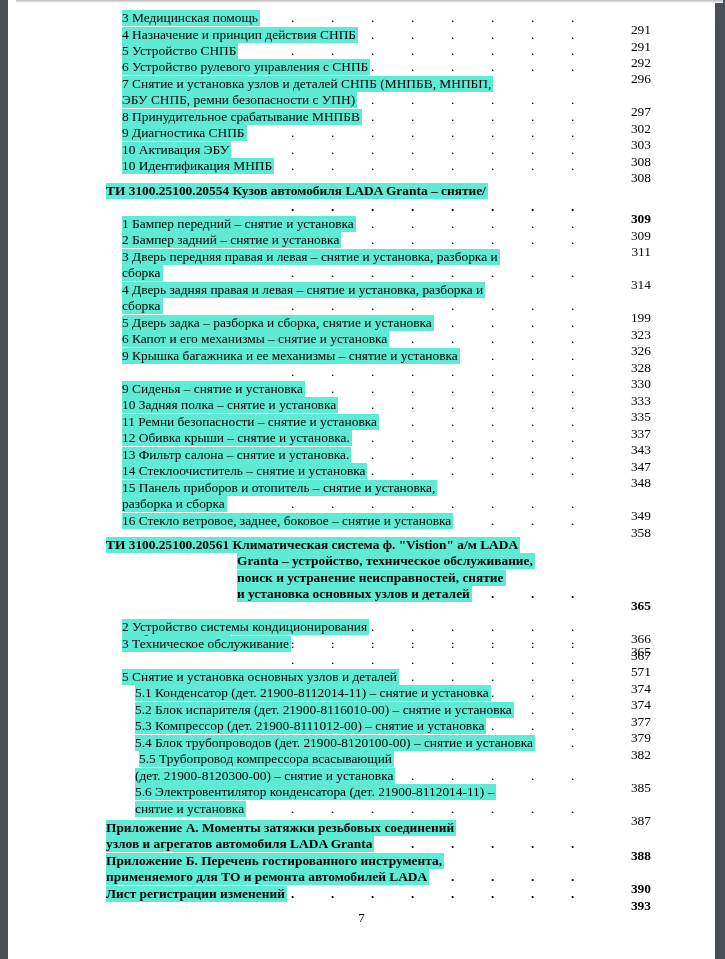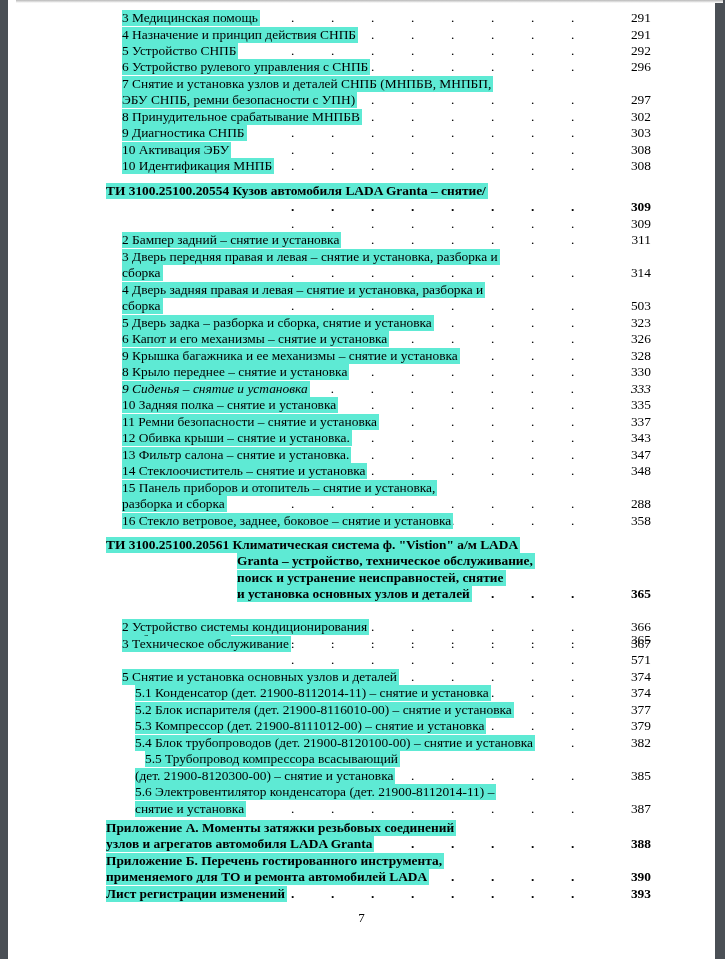--- a/index.html
+++ b/index.html
@@ -8,21 +8,21 @@
   .edge-left { position:absolute; left:0; top:0; width:8px; height:959px; background:#4a4f55; }
   .edge-right { position:absolute; left:715px; top:0; width:10px; height:959px; background:#4a4f55; }
   .top-shadow { position:absolute; left:8px; top:0; width:707px; height:3px;
                 background:linear-gradient(#b8b8b8, #ffffff); }
   .page { position:absolute; left:8px; top:0; width:707px; height:959px; }
   .line { position:absolute; height:16px; font-size:13.4px; line-height:16px; white-space:nowrap; }
   .line.bold { font-weight:bold; }
   .txt { position:absolute; top:0; white-space:nowrap; background:#5eead4; z-index:2; padding-right:2px; }
   .dots { position:absolute; top:0; left:0; width:100%; height:16px; z-index:1; }
   .dot { position:absolute; top:0; }
-  .pg { position:absolute; top:0; right:0; text-align:center; }
+  .pg { position:absolute; top:12px; right:0; text-align:center; }
   .pagenum { position:absolute; top:910px; width:707px; text-align:center; font-size:13px; }
 </style>
 </head>
 <body>
 
 <div class="edge-left"></div>
 <div class="edge-right"></div>
 
 <div class="page">
   <div class="top-shadow"></div>
@@ -166,20 +166,21 @@
           <span class="dot" style="left: 134px;">.</span>
           <span class="dot" style="left: 174px;">.</span>
           <span class="dot" style="left: 214px;">.</span>
           <span class="dot" style="left: 254px;">.</span>
           <span class="dot" style="left: 294px;">.</span>
           <span class="dot" style="left: 334px;">.</span>
         </div>
         <span class="pg">309</span>
       </div>
       <div class="line" style="left: 114px; top: 216px; width: 529px;">
+        <span class="txt">1 Бампер передний – снятие и установка</span>
         <div class="dots">
           <span class="dot" style="left: 169px;">.</span>
           <span class="dot" style="left: 209px;">.</span>
           <span class="dot" style="left: 249px;">.</span>
           <span class="dot" style="left: 289px;">.</span>
           <span class="dot" style="left: 329px;">.</span>
           <span class="dot" style="left: 369px;">.</span>
           <span class="dot" style="left: 409px;">.</span>
           <span class="dot" style="left: 449px;">.</span>
         </div>
@@ -224,21 +225,21 @@
         <div class="dots">
           <span class="dot" style="left: 169px;">.</span>
           <span class="dot" style="left: 209px;">.</span>
           <span class="dot" style="left: 249px;">.</span>
           <span class="dot" style="left: 289px;">.</span>
           <span class="dot" style="left: 329px;">.</span>
           <span class="dot" style="left: 369px;">.</span>
           <span class="dot" style="left: 409px;">.</span>
           <span class="dot" style="left: 449px;">.</span>
         </div>
-        <span class="pg">503</span>
+        <span class="pg">199</span>
       </div>
       <div class="line" style="left: 114px; top: 315px; width: 529px;">
         <span class="txt">5 Дверь задка – разборка и сборка, снятие и установка</span>
         <div class="dots">
           <span class="dot" style="left: 169px;">.</span>
           <span class="dot" style="left: 209px;">.</span>
           <span class="dot" style="left: 249px;">.</span>
           <span class="dot" style="left: 289px;">.</span>
           <span class="dot" style="left: 329px;">.</span>
           <span class="dot" style="left: 369px;">.</span>
@@ -269,34 +270,33 @@
           <span class="dot" style="left: 249px;">.</span>
           <span class="dot" style="left: 289px;">.</span>
           <span class="dot" style="left: 329px;">.</span>
           <span class="dot" style="left: 369px;">.</span>
           <span class="dot" style="left: 409px;">.</span>
           <span class="dot" style="left: 449px;">.</span>
         </div>
         <span class="pg">328</span>
       </div>
       <div class="line" style="left: 114px; top: 364px; width: 529px;">
-        <span class="txt">8 Крыло переднее – снятие и установка</span>
         <div class="dots">
           <span class="dot" style="left: 169px;">.</span>
           <span class="dot" style="left: 209px;">.</span>
           <span class="dot" style="left: 249px;">.</span>
           <span class="dot" style="left: 289px;">.</span>
           <span class="dot" style="left: 329px;">.</span>
           <span class="dot" style="left: 369px;">.</span>
           <span class="dot" style="left: 409px;">.</span>
           <span class="dot" style="left: 449px;">.</span>
         </div>
         <span class="pg">330</span>
       </div>
-      <div class="line" style="left: 114px; top: 381px; width: 529px; font-style: italic;">
+      <div class="line" style="left: 114px; top: 381px; width: 529px;">
         <span class="txt">9 Сиденья – снятие и установка</span>
         <div class="dots">
           <span class="dot" style="left: 169px;">.</span>
           <span class="dot" style="left: 209px;">.</span>
           <span class="dot" style="left: 249px;">.</span>
           <span class="dot" style="left: 289px;">.</span>
           <span class="dot" style="left: 329px;">.</span>
           <span class="dot" style="left: 369px;">.</span>
           <span class="dot" style="left: 409px;">.</span>
           <span class="dot" style="left: 449px;">.</span>
@@ -381,21 +381,21 @@
         <div class="dots">
           <span class="dot" style="left: 169px;">.</span>
           <span class="dot" style="left: 209px;">.</span>
           <span class="dot" style="left: 249px;">.</span>
           <span class="dot" style="left: 289px;">.</span>
           <span class="dot" style="left: 329px;">.</span>
           <span class="dot" style="left: 369px;">.</span>
           <span class="dot" style="left: 409px;">.</span>
           <span class="dot" style="left: 449px;">.</span>
         </div>
-        <span class="pg">288</span>
+        <span class="pg">349</span>
       </div>
       <div class="line" style="left: 114px; top: 513px; width: 529px;">
         <span class="txt">16 Стекло ветровое, заднее, боковое – снятие и установка</span>
         <div class="dots">
           <span class="dot" style="left: 169px;">.</span>
           <span class="dot" style="left: 209px;">.</span>
           <span class="dot" style="left: 249px;">.</span>
           <span class="dot" style="left: 289px;">.</span>
           <span class="dot" style="left: 329px;">.</span>
           <span class="dot" style="left: 369px;">.</span>
@@ -545,21 +545,21 @@
           <span class="dot" style="left: 196px;">.</span>
           <span class="dot" style="left: 236px;">.</span>
           <span class="dot" style="left: 276px;">.</span>
           <span class="dot" style="left: 316px;">.</span>
           <span class="dot" style="left: 356px;">.</span>
           <span class="dot" style="left: 396px;">.</span>
           <span class="dot" style="left: 436px;">.</span>
         </div>
         <span class="pg">382</span>
       </div>
-      <div class="line" style="left: 137px; top: 751px; width: 516px;">
+      <div class="line" style="left: 131px; top: 751px; width: 516px;">
         <span class="txt">5.5 Трубопровод компрессора всасывающий</span>
       </div>
       <div class="line" style="left: 127px; top: 768px; width: 516px;">
         <span class="txt">(дет. 21900-8120300-00) – снятие и установка</span>
         <div class="dots">
           <span class="dot" style="left: 156px;">.</span>
           <span class="dot" style="left: 196px;">.</span>
           <span class="dot" style="left: 236px;">.</span>
           <span class="dot" style="left: 276px;">.</span>
           <span class="dot" style="left: 316px;">.</span>

